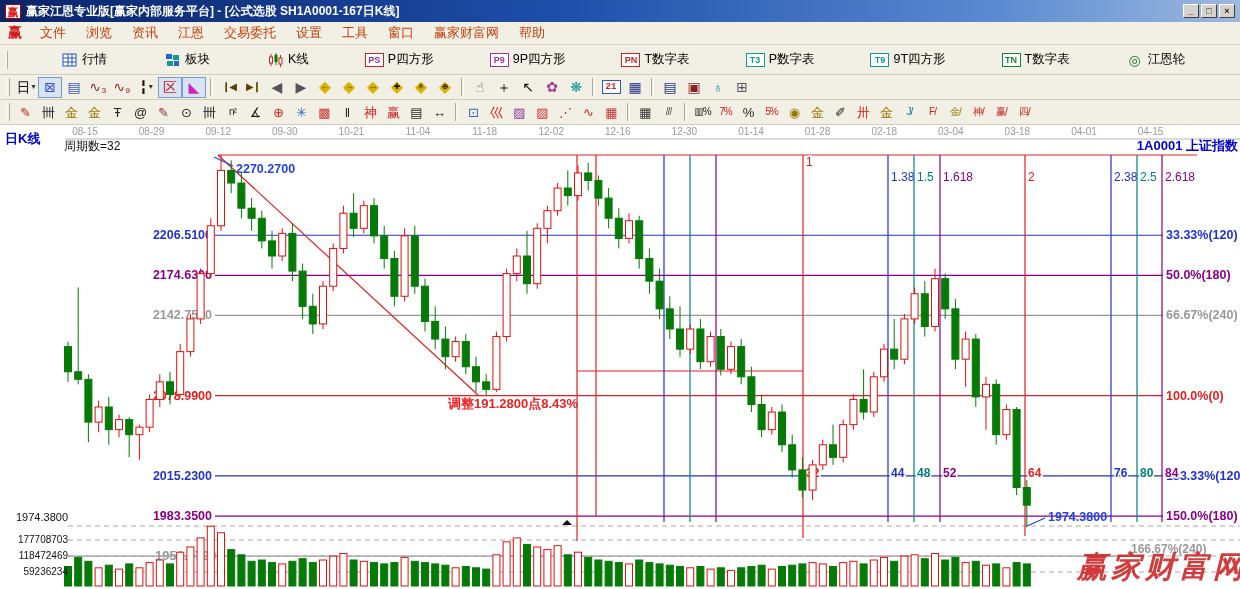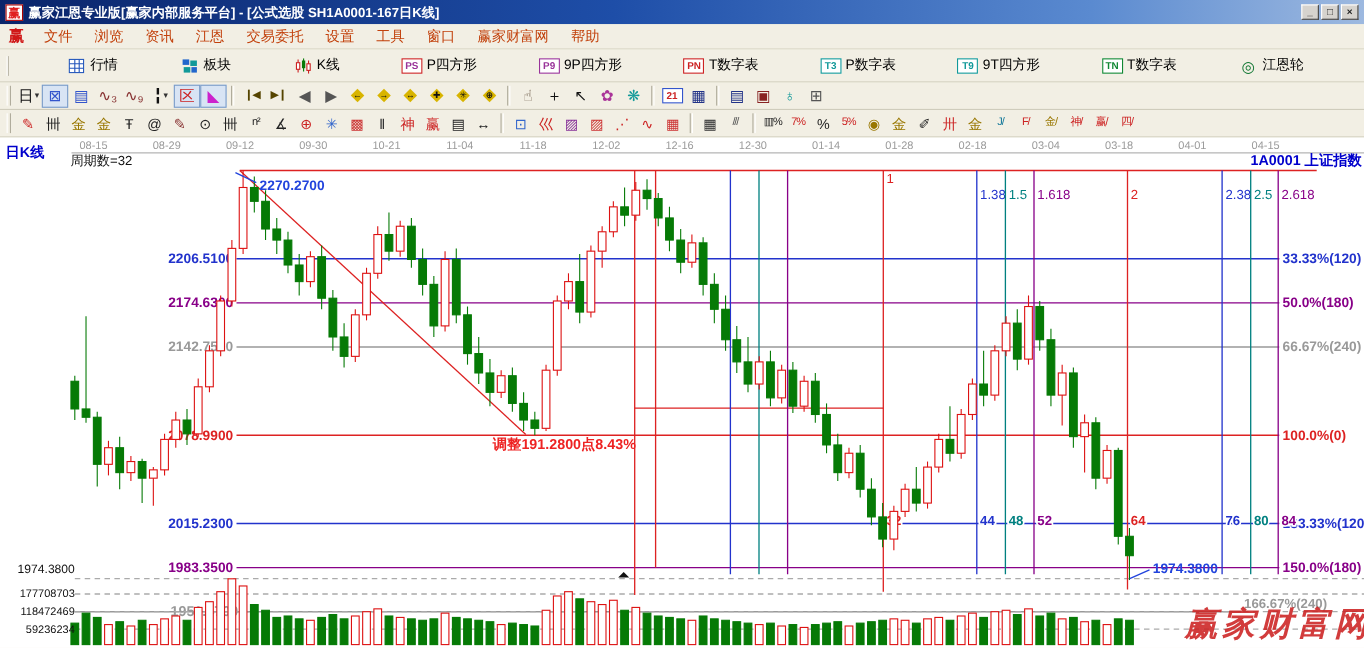--- a/index.html
+++ b/index.html
@@ -239,21 +239,21 @@
       <span style="color: rgb(17, 17, 17);">↖</span>
     </span>
     <span class="btn">
       <span style="color: rgb(170, 51, 153);">✿</span>
     </span>
     <span class="btn">
       <span style="color: rgb(17, 153, 153);">❋</span>
     </span>
     <span class="vsep"></span>
     <span class="btn">
-      <span class="badge" style="color: rgb(204, 34, 34); border-color: rgb(51, 85, 204);">21</span>
+      <span class="badge" style="color: rgb(204, 34, 34); border-color: rgb(51, 85, 204); font-family: Liberation Mono, monospace;">21</span>
     </span>
     <span class="btn">
       <span style="color: rgb(34, 51, 136);">▦</span>
     </span>
     <span class="vsep"></span>
     <span class="btn">
       <span style="color: rgb(34, 51, 136);">▤</span>
     </span>
     <span class="btn">
       <span style="color: rgb(136, 34, 34);">▣</span>

